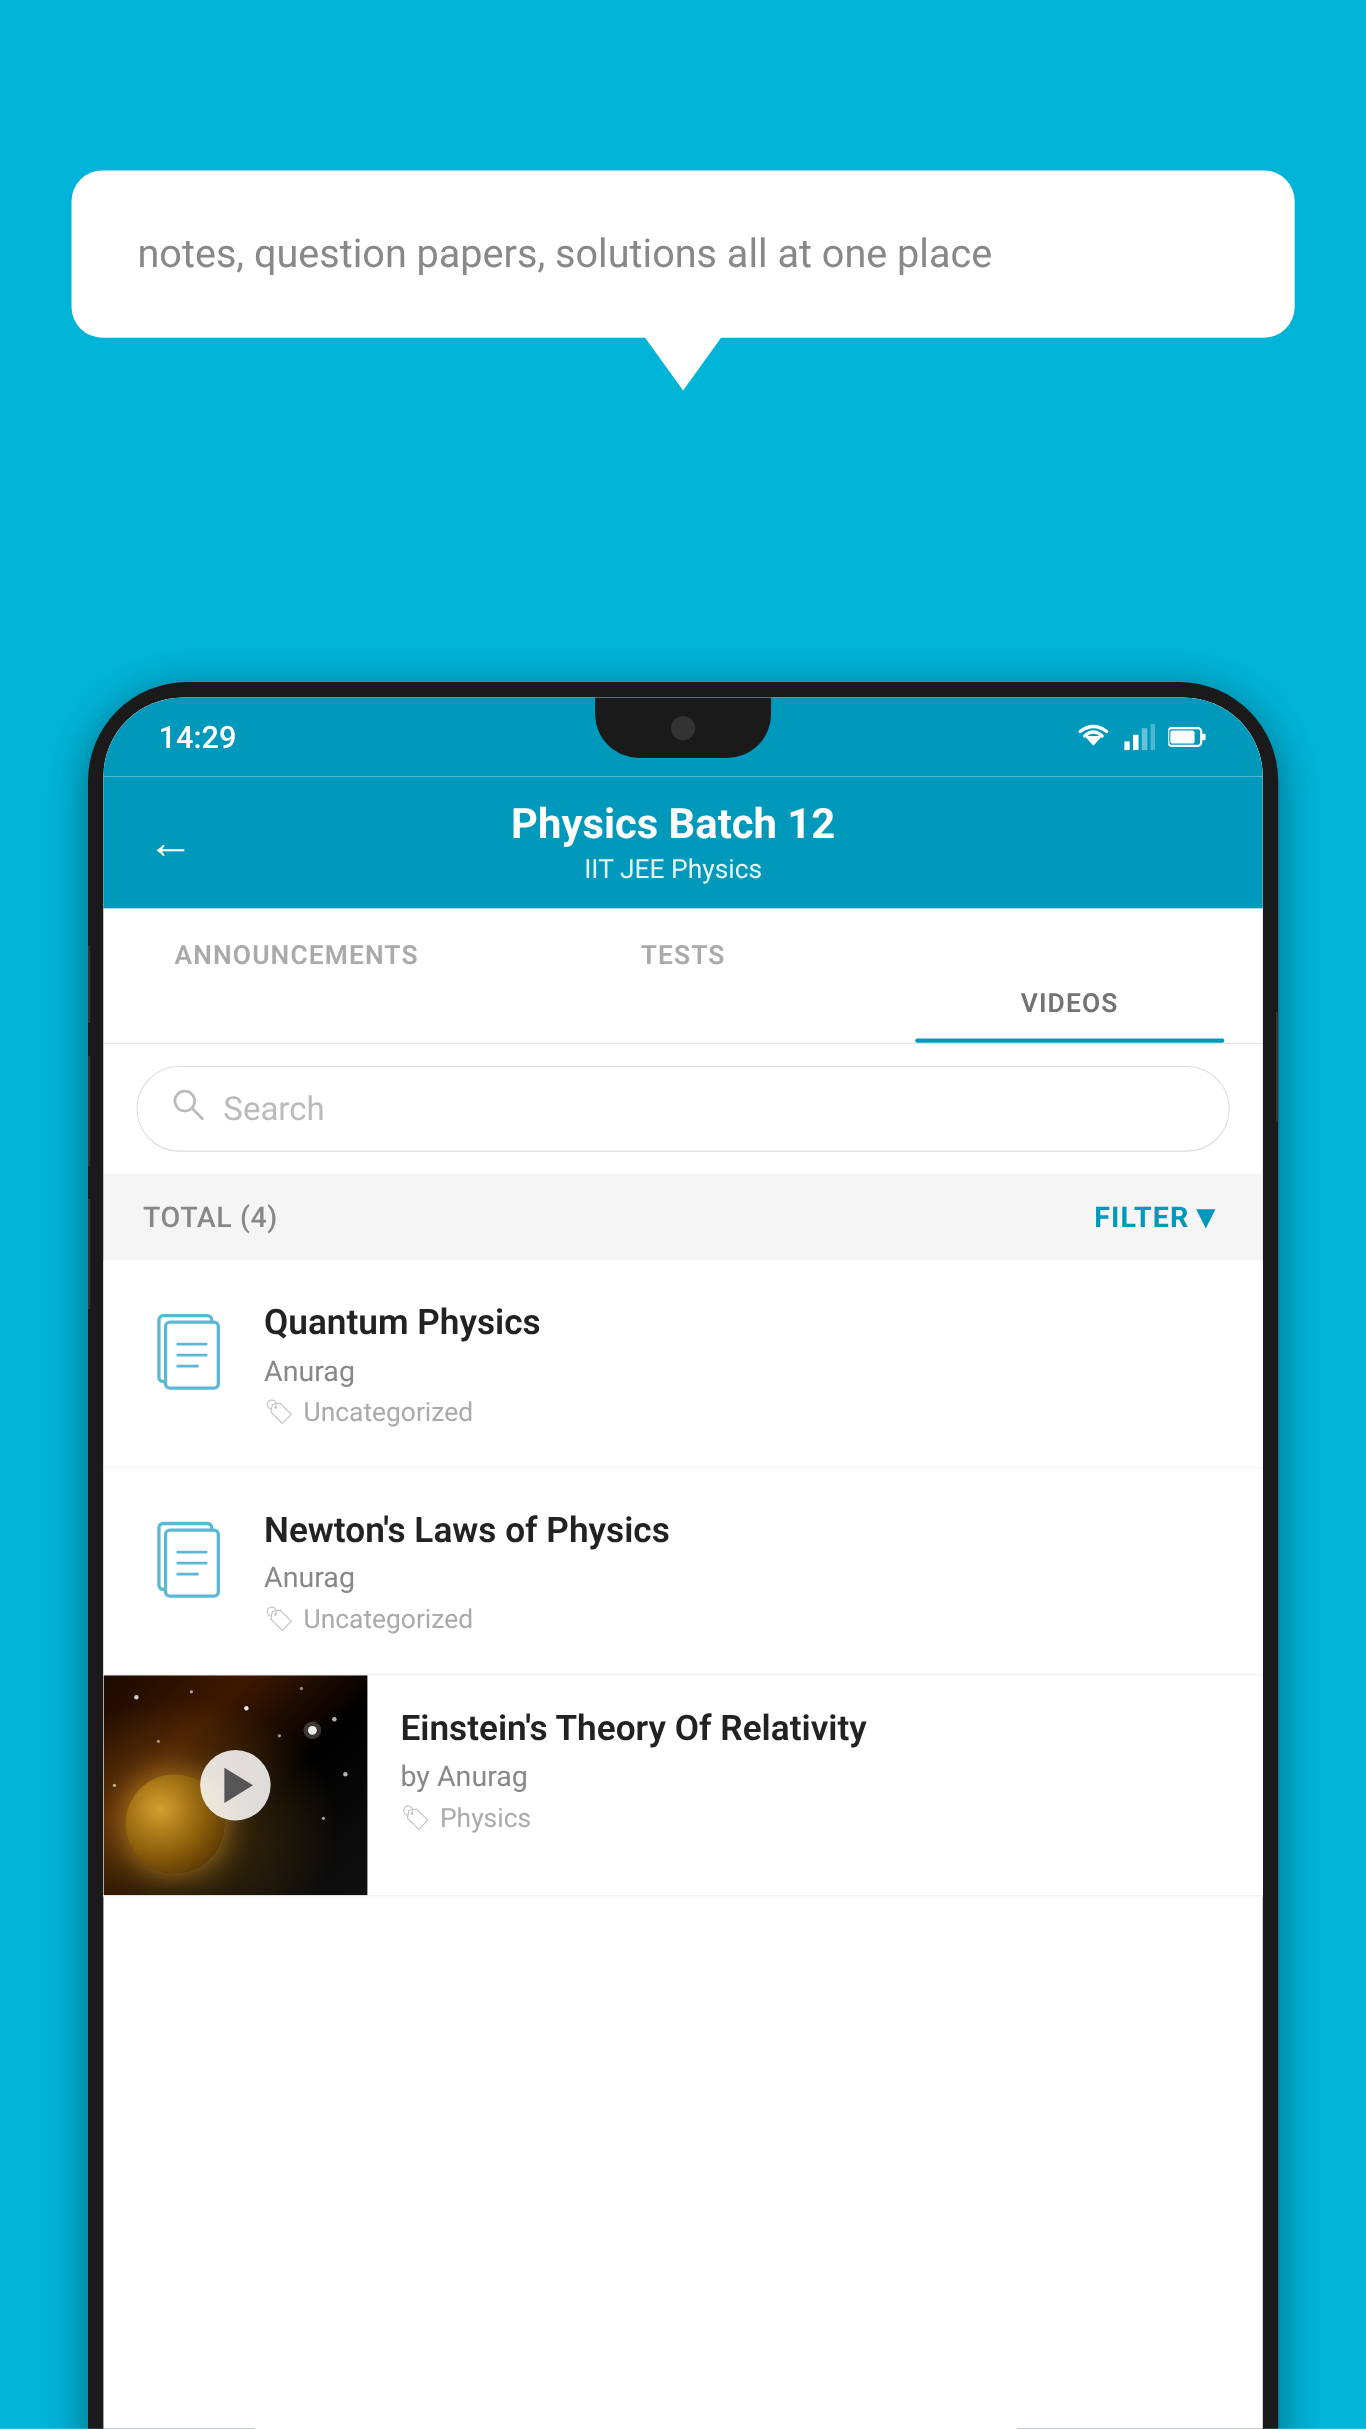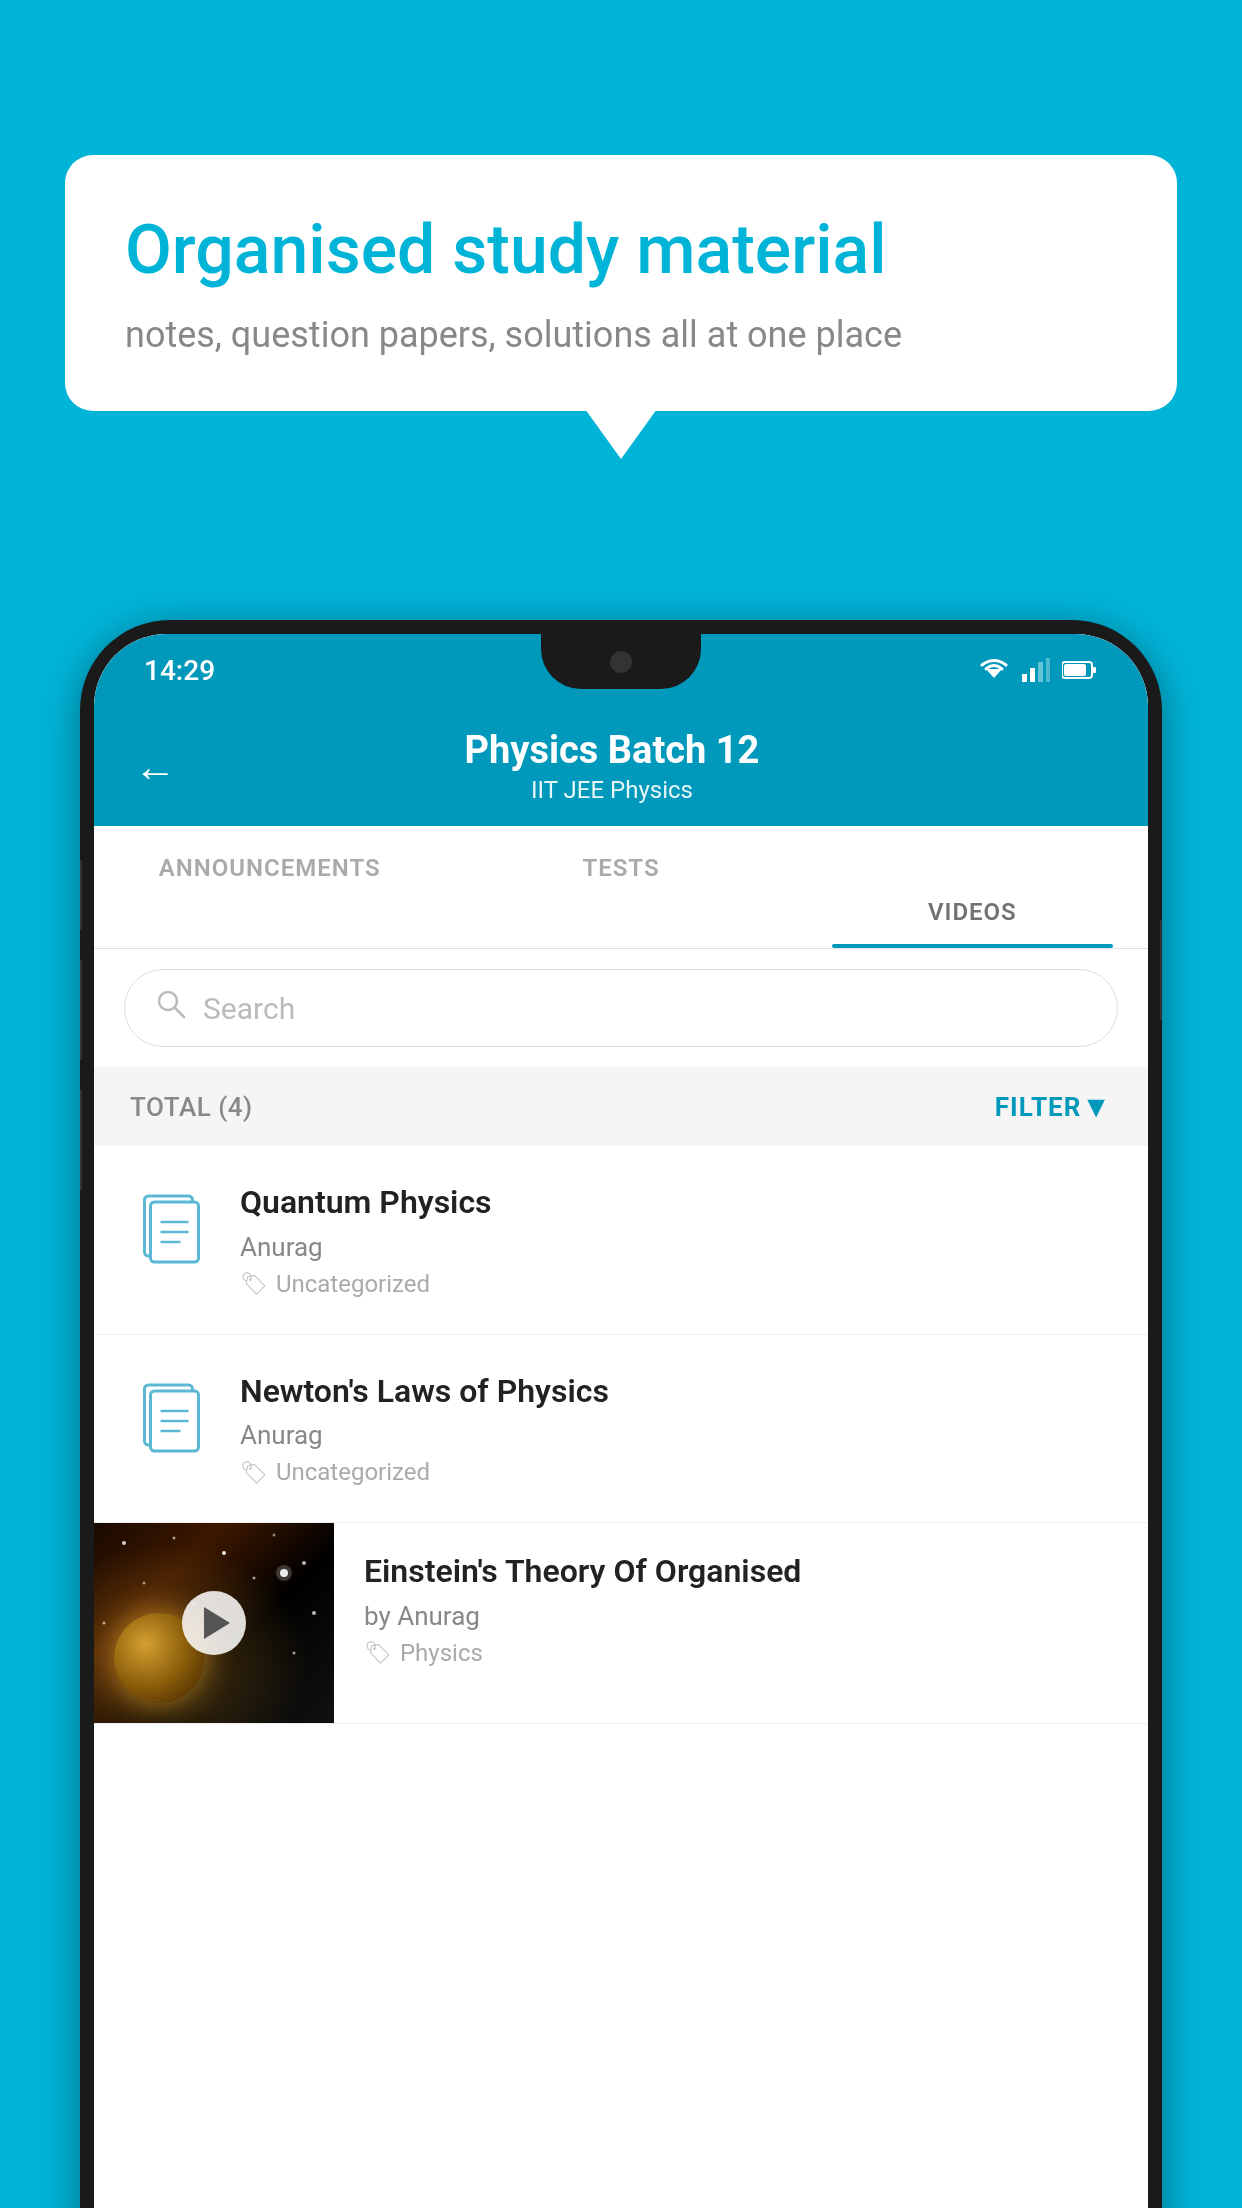--- a/index.html
+++ b/index.html
@@ -447,21 +447,20 @@
       height: 100px;
       background: #333;
       border-radius: 4px 0 0 4px;
     }
   </style>
 </head>
 <body>
 
 <div class="speech-bubble-container">
   <div class="speech-bubble">
-    <div class="bubble-title">Organised study material</div>
     <div class="bubble-subtitle">notes, question papers, solutions all at one place</div>
   </div>
 </div>
 
 <div class="phone-container">
   <div class="phone-outer">
     <div class="phone-btn-right"></div>
     <div class="phone-btn-left1"></div>
     <div class="phone-btn-left2"></div>
     <div class="phone-btn-left3"></div>
@@ -602,21 +601,21 @@
 
               <circle cx="190" cy="50" r="4" fill="white" opacity="0.9"></circle>
               <circle cx="190" cy="50" r="8" fill="white" opacity="0.2"></circle>
             </svg>
             <div class="thumb-planet"></div>
             <div class="play-btn">
               <div class="play-triangle"></div>
             </div>
           </div>
           <div class="einstein-info">
-            <div class="einstein-title">Einstein's Theory Of Organised</div>
+            <div class="einstein-title">Einstein's Theory Of Relativity</div>
             <div class="einstein-author">by Anurag</div>
             <div class="einstein-tag">
               <span class="tag-icon">🏷</span>
               <span>Physics</span>
             </div>
           </div>
         </div>
 
       </div>
     </div>

